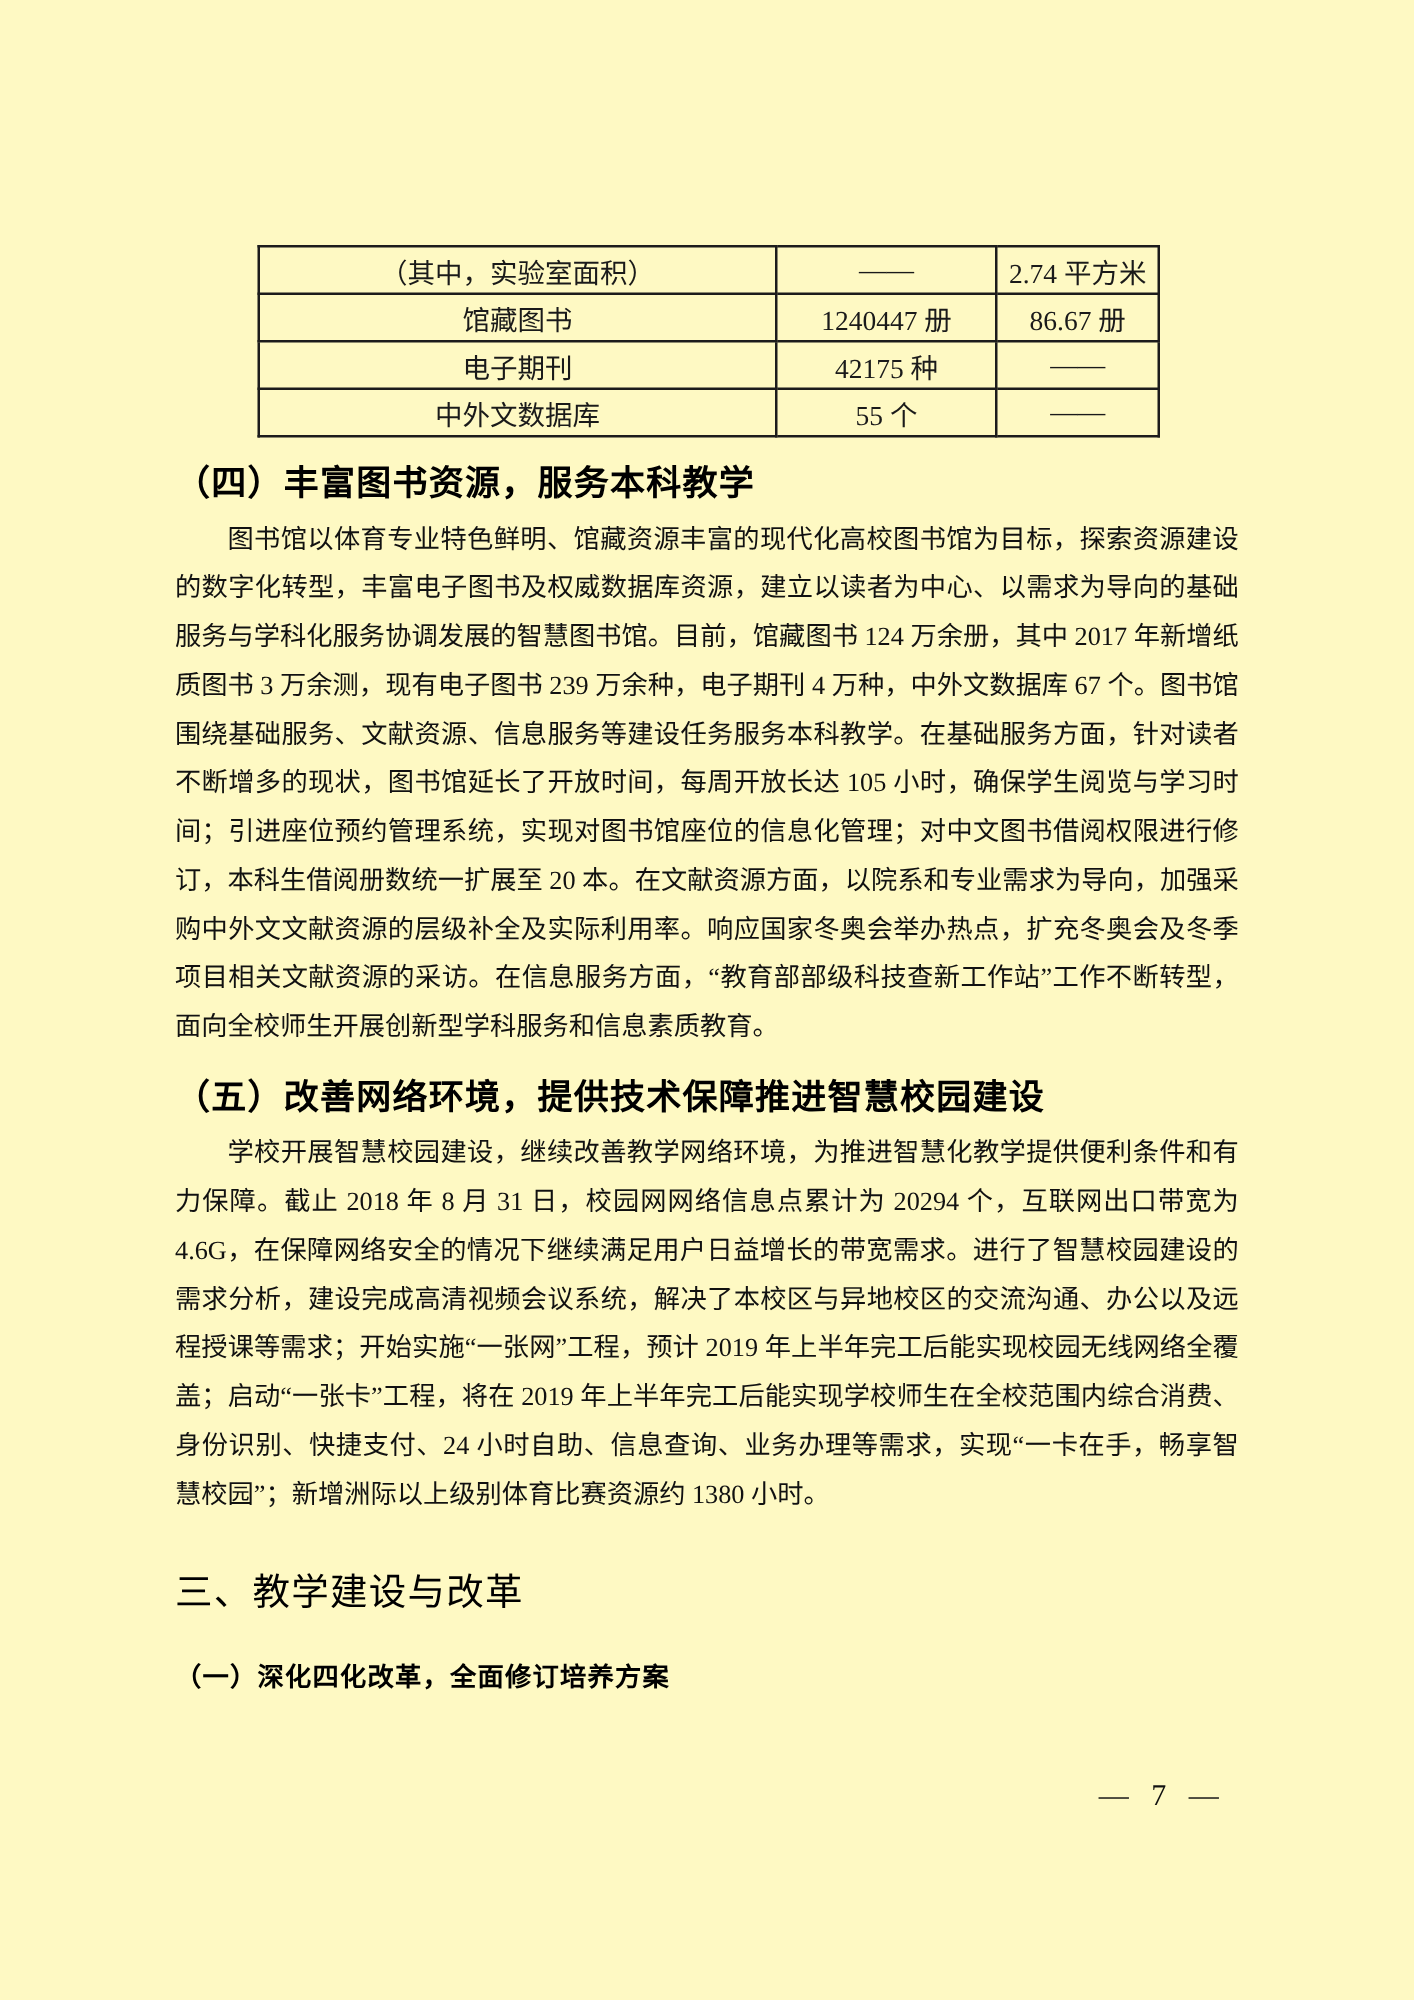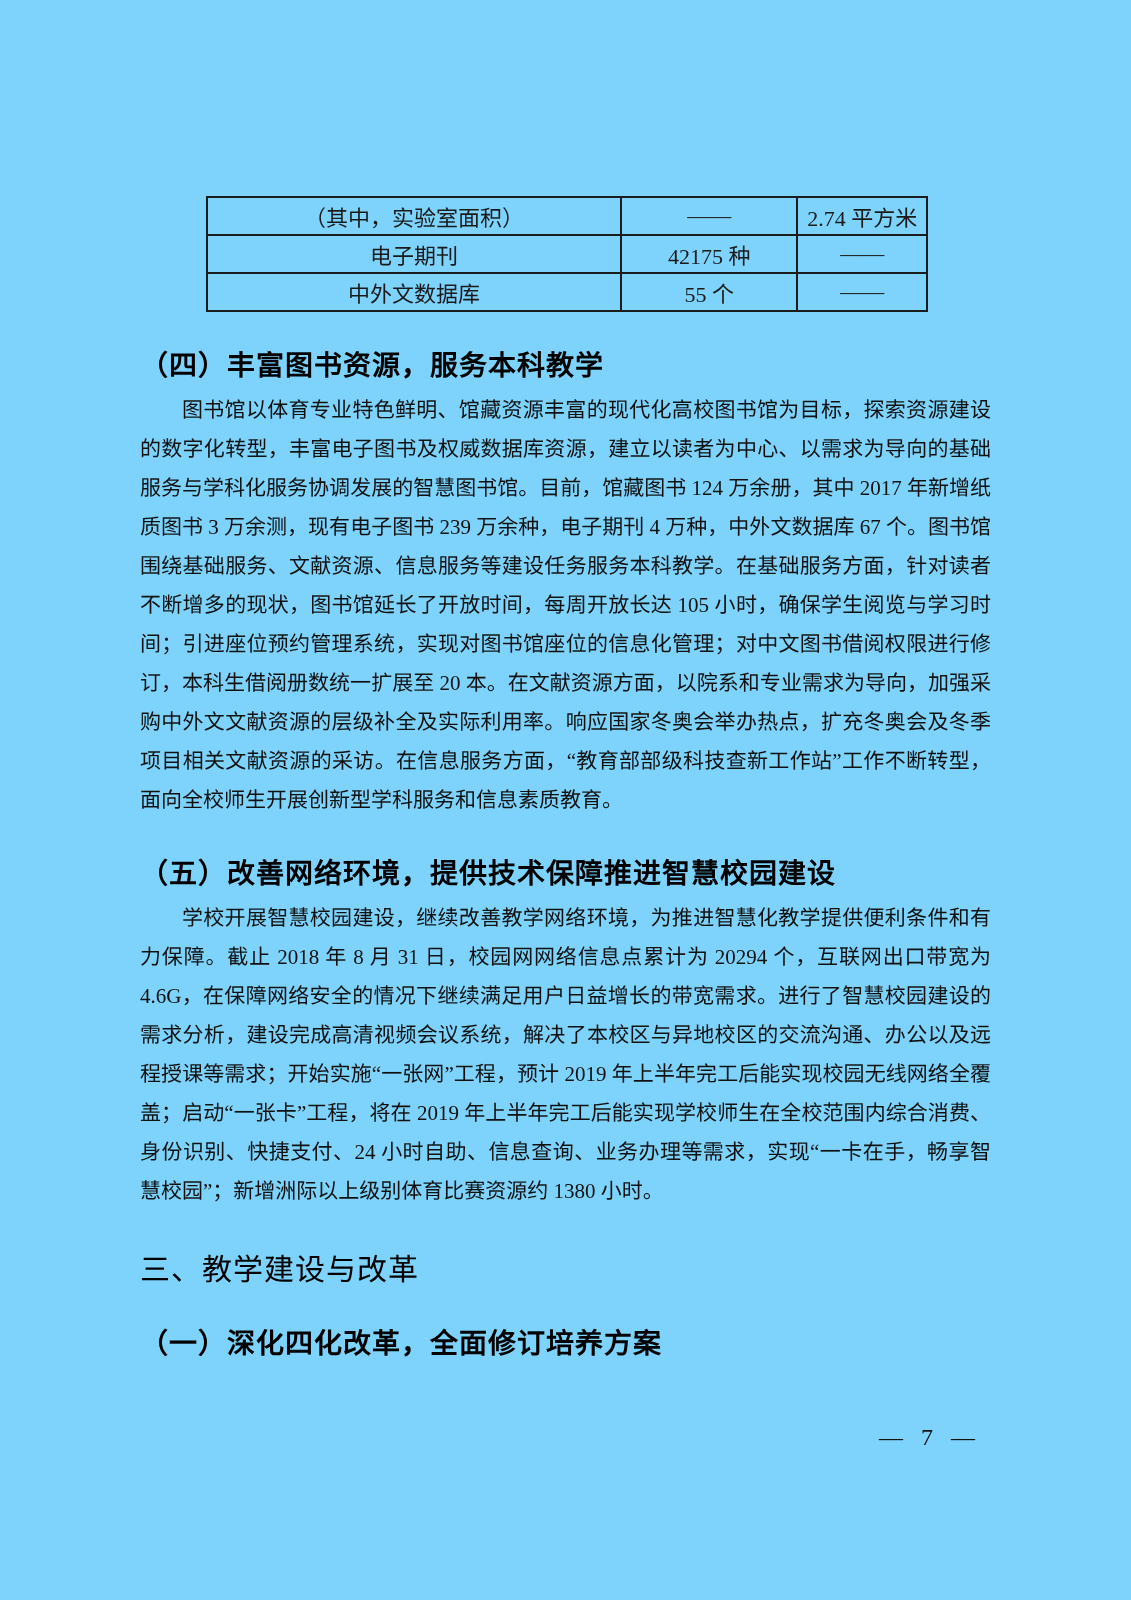--- a/index.html
+++ b/index.html
@@ -4,21 +4,21 @@
 <style>
   html, body {
     margin: 0;
     padding: 0;
     background: #ffffff;
   }
   .page {
     position: relative;
     width: 1131px;
     height: 1600px;
-    background: #7dd3fc;
+    background: #fef9c3;
     color: #111111;
     font-family: "Liberation Serif", "DejaVu Serif", serif;
     overflow: hidden;
   }
   .content {
     position: absolute;
     left: 140px;
     top: 196px;
     width: 851px;
   }
@@ -37,35 +37,35 @@
     font-size: 22px;
     padding: 0 4px;
     color: #1a1a1a;
   }
   
   .section-heading {
     font-family: "Liberation Sans", "DejaVu Sans", sans-serif;
     font-weight: 700;
     font-size: 28px;
     color: #000000;
-    margin: 31px 0 8px 0;
+    margin: 14px 0 8px 0;
     letter-spacing: 1px;
   }
   .chapter-heading {
     font-family: "Liberation Sans", "DejaVu Sans", sans-serif;
     font-weight: 400;
     font-size: 30px;
     color: #000000;
     margin: 34px 0 0 0;
     letter-spacing: 1px;
   }
   .subsection-heading {
     font-family: Liberation Serif, serif;
     font-weight: 700;
-    font-size: 28px;
+    font-size: 21px;
     color: #000000;
     margin: 32px 0 0 0;
     letter-spacing: 1px;
   }
   
   p.body-para {
     font-size: 21px;
     line-height: 39px;
     text-align: justify;
     text-indent: 2em;
@@ -95,20 +95,25 @@
         <col style="width:24.5%">
         <col style="width:18%">
       </colgroup>
       <tbody>
         <tr>
           <td>（其中，实验室面积）</td>
           <td>——</td>
           <td>2.74 平方米</td>
         </tr>
         <tr>
+          <td>馆藏图书</td>
+          <td>1240447 册</td>
+          <td>86.67 册</td>
+        </tr>
+        <tr>
           <td>电子期刊</td>
           <td>42175 种</td>
           <td>——</td>
         </tr>
         <tr>
           <td>中外文数据库</td>
           <td>55 个</td>
           <td>——</td>
         </tr>
       </tbody>

